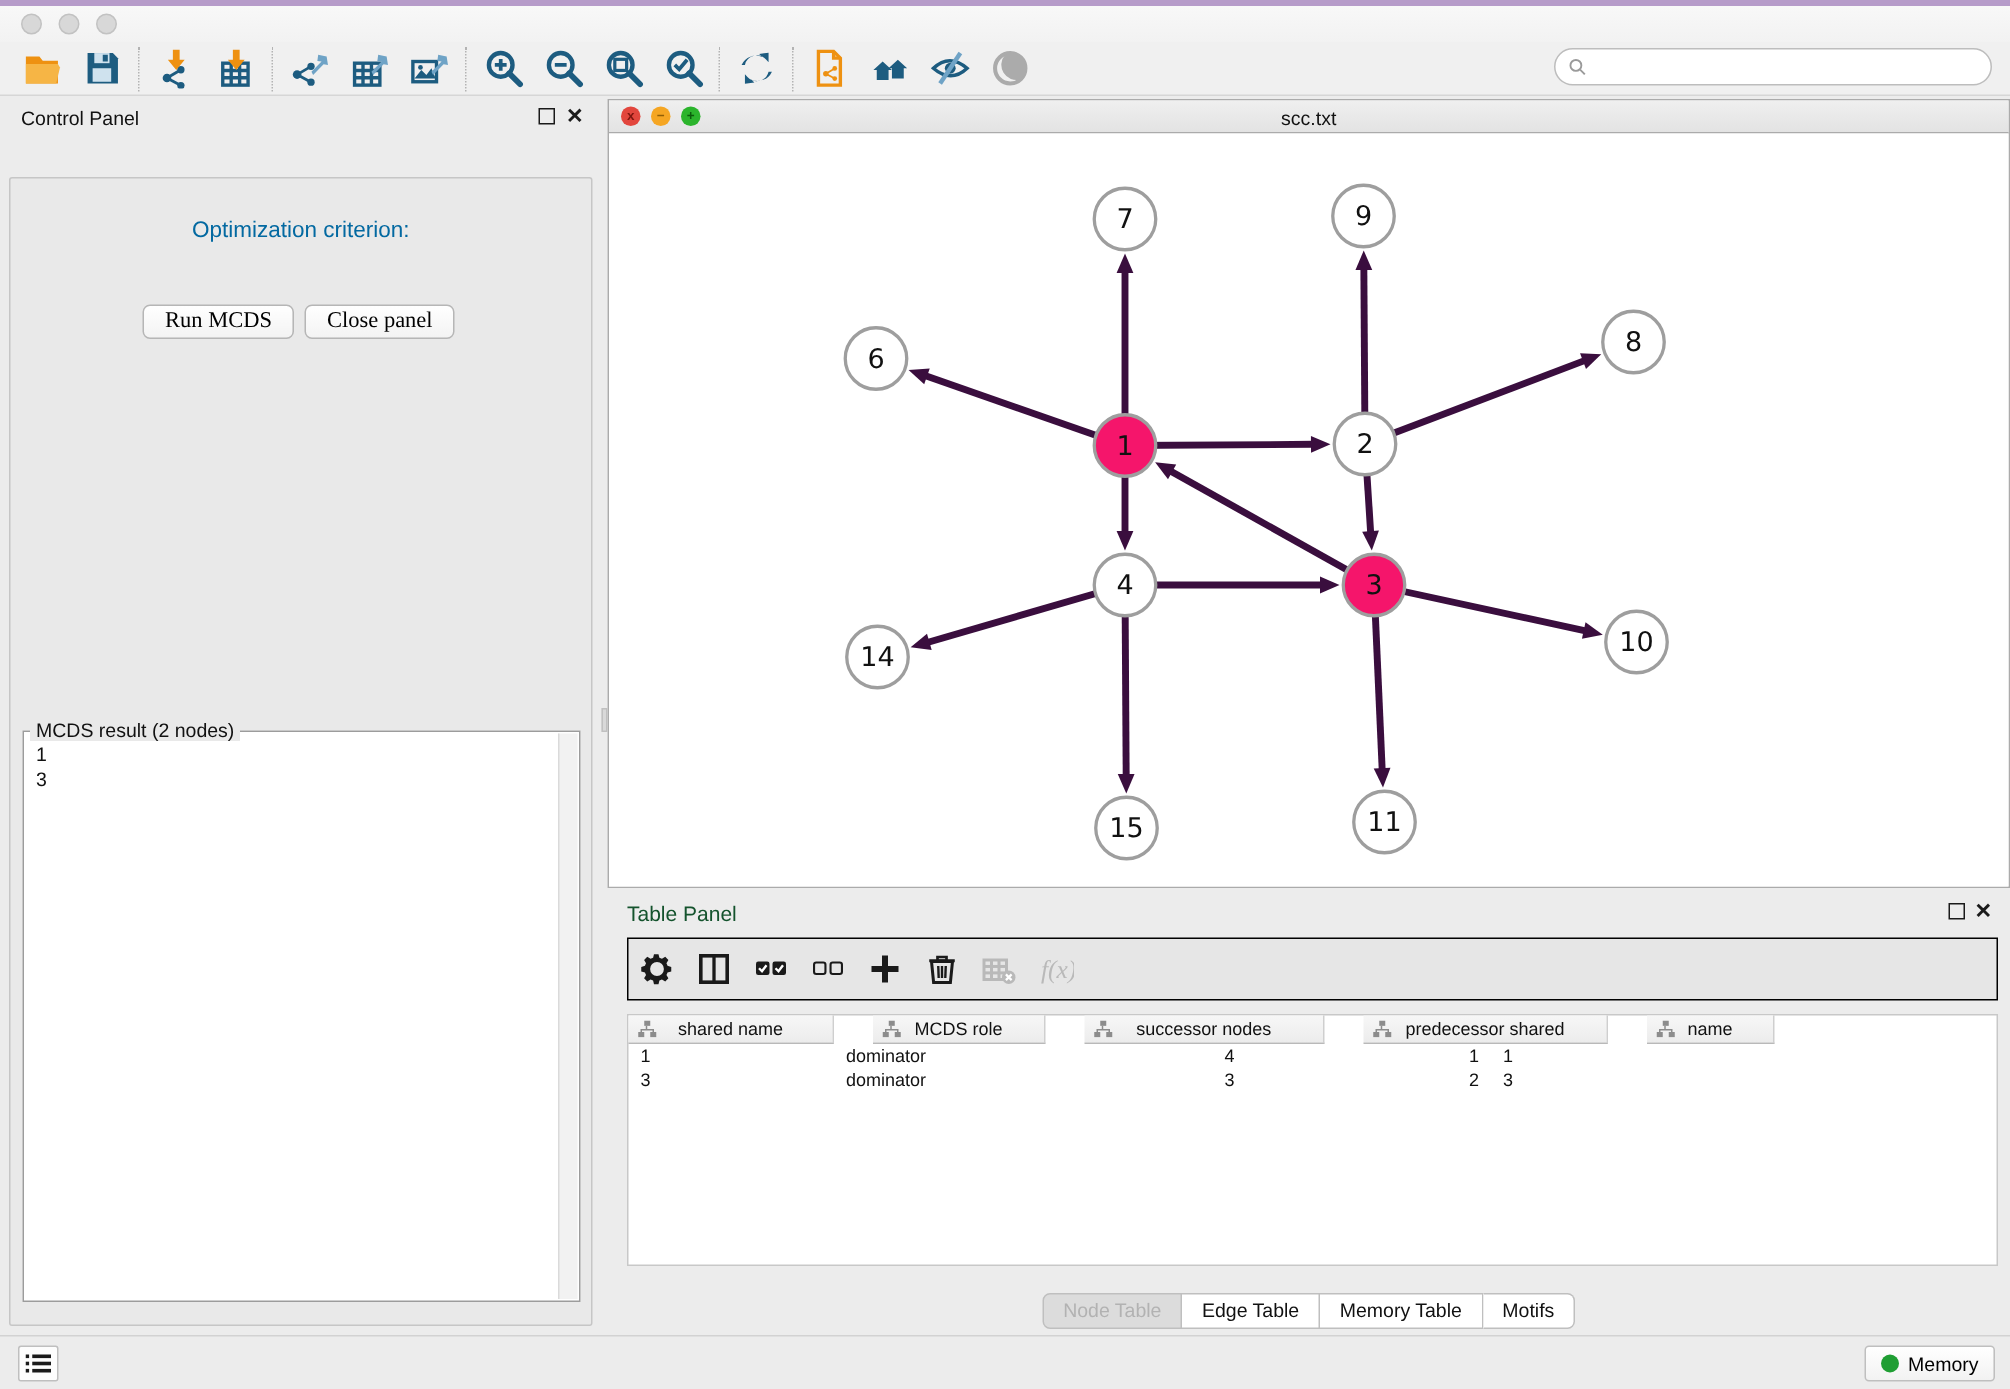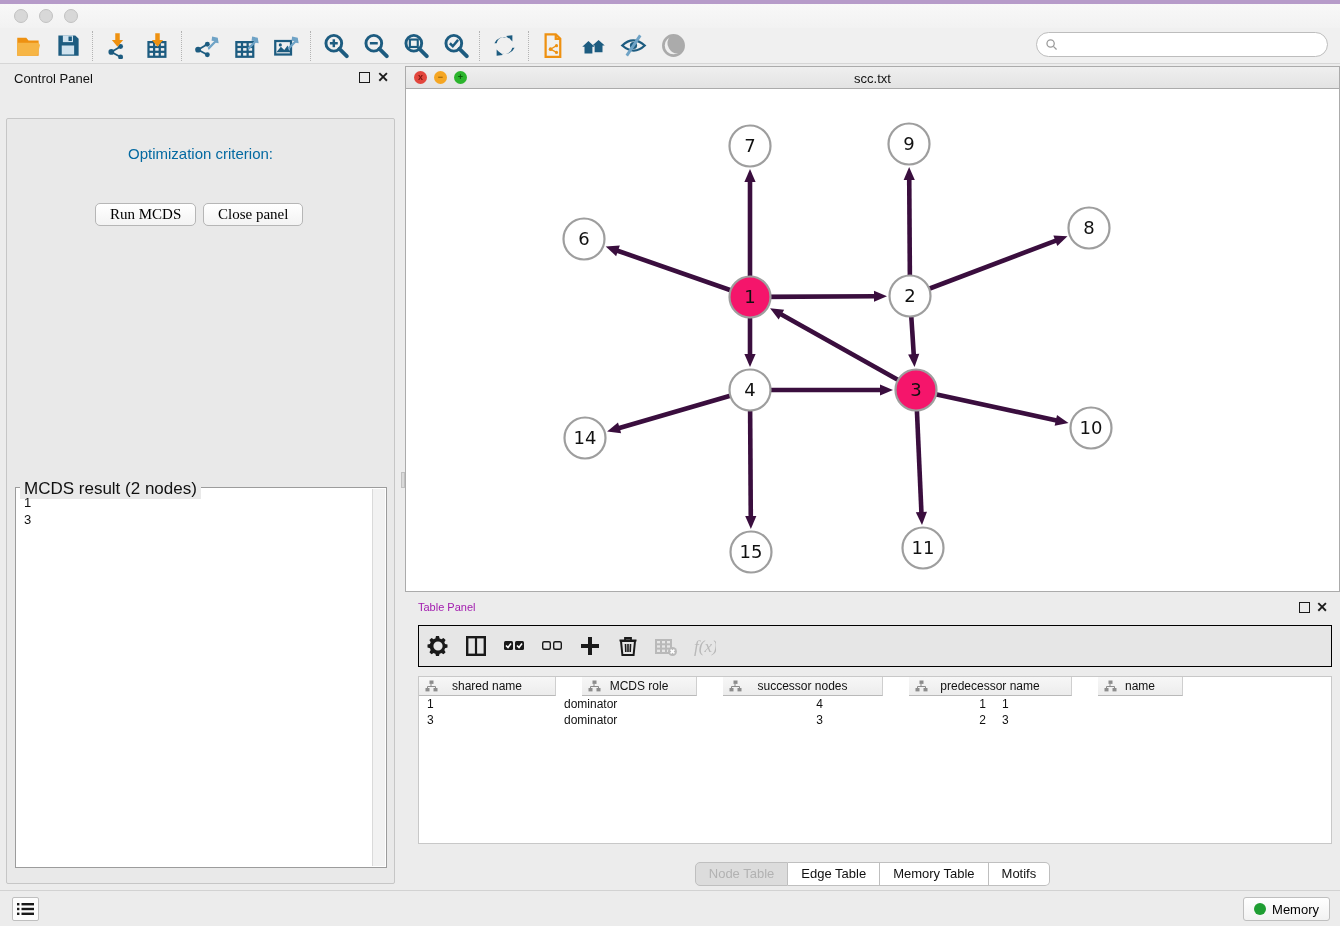--- a/index.html
+++ b/index.html
@@ -56,42 +56,42 @@
   #opt-arrows span { width:0; height:0; border-left:4px solid transparent; border-right:4px solid transparent; }
   #opt-arrows .up { border-bottom:5px solid #333; }
   #opt-arrows .dn { border-top:5px solid #333; }
   .cp-btn { position:absolute; top:84px; height:23px; background:linear-gradient(#FFFFFF,#F3F3F3);
     border:1px solid #B6B6B6; border-radius:5px; font-size:15px; font-family:Liberation Serif, serif; cursor:pointer; padding:0 14px; }
   #btn-run { left:88px; }
   #btn-close-panel { left:196px; }
 
   #mcds-fieldset { position:absolute; left:8px; top:368px; width:372px; height:381px;
     border:1px solid #9C9C9C; background:#fff; }
-  #mcds-legend { position:absolute; left:4px; top:-9px; background:#E9E9E9; font-size:17px;
+  #mcds-legend { position:absolute; left:4px; top:-9px; background:#E9E9E9; font-size:13px;
     padding:0 4px; color:#111; white-space:nowrap; }
   #mcds-lines { position:absolute; left:0; top:2px; width:352px; height:375px; font-size:13px;
     color:#111; padding:4px 8px; line-height:17px; white-space:pre; overflow:hidden; }
   #mcds-scroll { position:absolute; right:1px; top:1px; width:13px; height:377px;
     background:#F2F2F2; border-left:1px solid #DADADA; }
 
   
   #network-window { position:absolute; left:405px; top:66px; width:935px; height:526px;
     border:1px solid #ABABAB; background:#fff; }
   #nw-titlebar { position:absolute; left:0; top:0; width:100%; height:22px;
     background:linear-gradient(#EFEFEF,#E3E3E3); border-bottom:1px solid #ABABAB; }
   #nw-lights { position:absolute; left:8px; top:4px; display:flex; gap:7px; }
   .nw-light { width:13px; height:13px; border-radius:50%; display:flex; align-items:center;
     justify-content:center; font-size:9px; font-weight:bold; line-height:1; cursor:pointer; }
   #nw-title { position:absolute; left:0; top:4px; width:100%; text-align:center; font-size:13px; color:#111; }
   #graph-canvas { position:absolute; left:0; top:22px; width:933px; height:502px; background:#fff; }
   #left-grip { position:absolute; left:-5px; top:405px; width:4px; height:16px; background:#D9D9D9; border:1px solid #C0C0C0; }
 
   
   #table-panel { position:absolute; left:405px; top:592px; width:935px; height:298px; background:#ECECEC; }
-  #tp-title { position:absolute; left:13px; top:9px; font-size:11px; color:#a21caf; }
+  #tp-title { position:absolute; left:13px; top:9px; font-size:14px; color:#14532d; }
   #tp-float { right:30px; top:10px; }
   #tp-close { right:12px; top:10px; }
   #tp-toolbar { position:absolute; left:13px; top:33px; width:914px; height:42px;
     background:#E6E6E6; border:1px solid #000000; display:flex; align-items:center; }
   .tp-btn { width:38px; height:36px; border:none; background:transparent; display:flex;
     align-items:center; justify-content:center; cursor:pointer; }
   .tp-btn svg { width:24px; height:24px; }
   .tp-btn.disabled { cursor:default; }
 
   #tp-table { position:absolute; left:13px; top:84px; width:914px; height:168px;
@@ -501,21 +501,21 @@
         </div>
         <div class="th-cell" style="width: 163px;">
           <svg viewBox="0 0 13 12">
             <g fill="#8C8C8C">
               <rect x="4.5" y="0.5" width="4" height="3.4"></rect>
               <rect x="0.5" y="8" width="4" height="3.4"></rect>
               <rect x="8.5" y="8" width="4" height="3.4"></rect>
               <path d="M6 4v2.5M2.5 8V6.5h8V8" stroke="#8C8C8C" fill="none" stroke-width="1"></path>
             </g>
           </svg>
-          <span>predecessor name</span>
+          <span>predecessor shared</span>
         </div>
         <div class="th-cell" style="width: 85px;">
           <svg viewBox="0 0 13 12">
             <g fill="#8C8C8C">
               <rect x="4.5" y="0.5" width="4" height="3.4"></rect>
               <rect x="0.5" y="8" width="4" height="3.4"></rect>
               <rect x="8.5" y="8" width="4" height="3.4"></rect>
               <path d="M6 4v2.5M2.5 8V6.5h8V8" stroke="#8C8C8C" fill="none" stroke-width="1"></path>
             </g>
           </svg>

